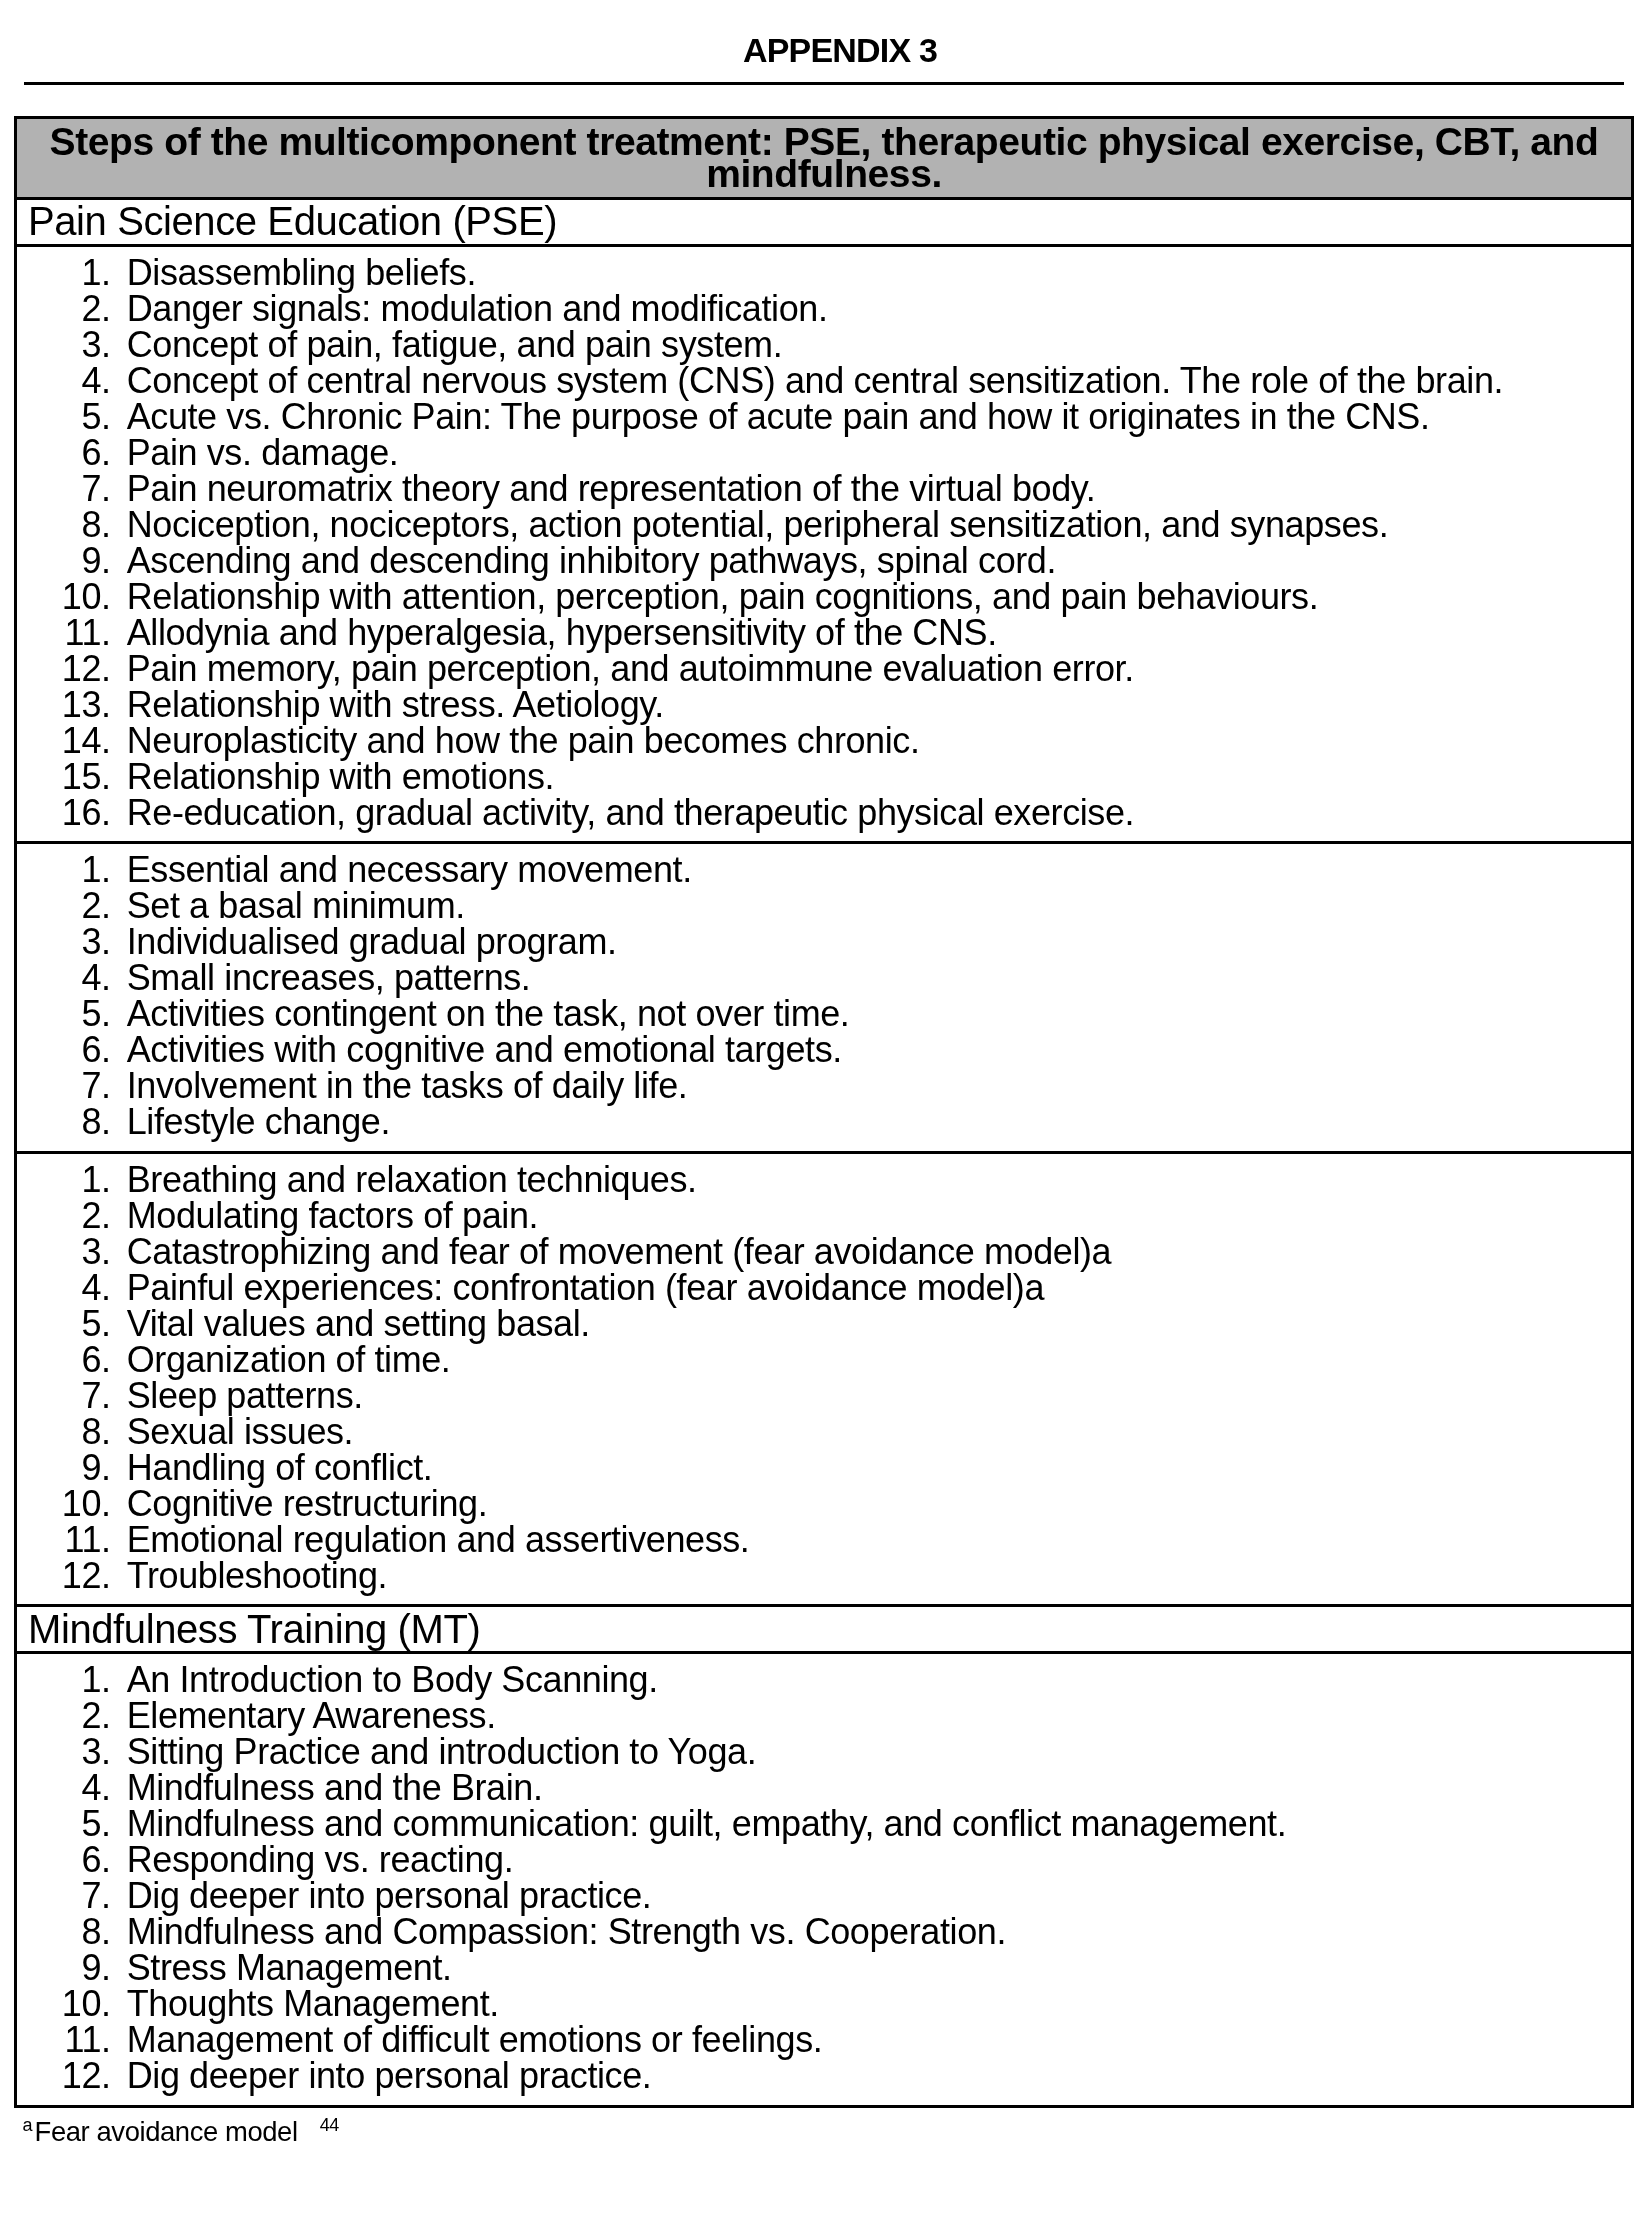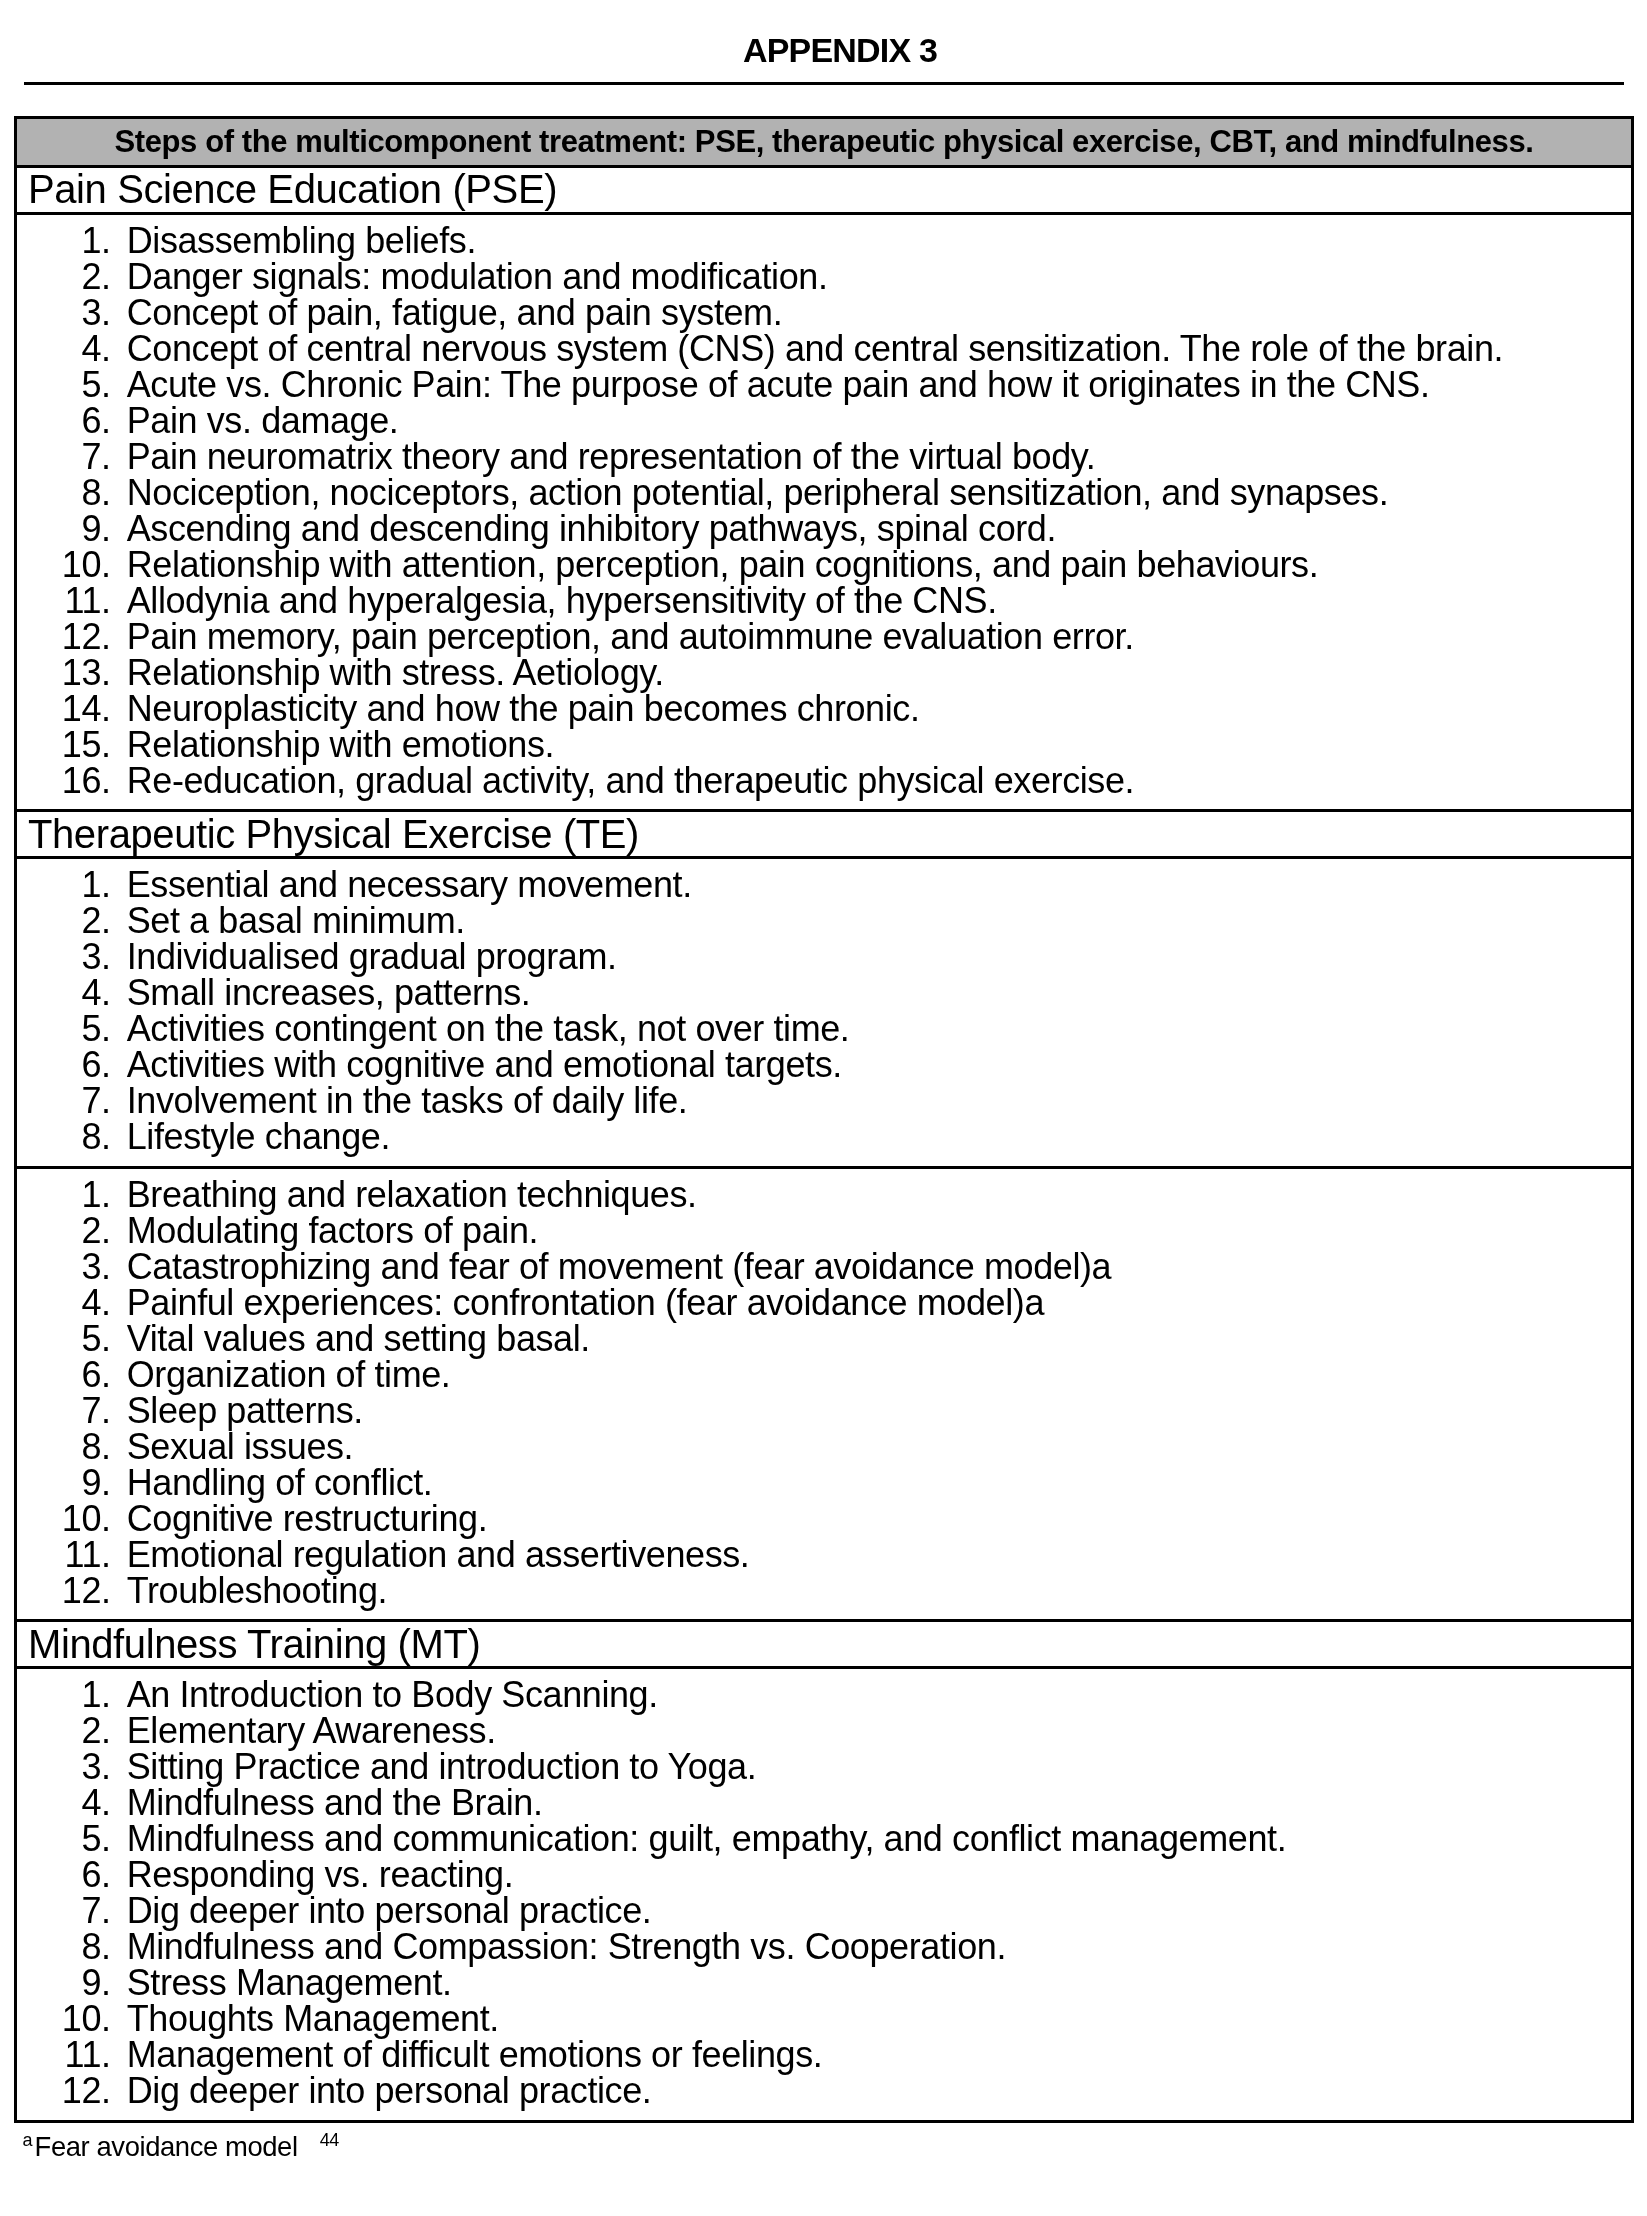--- a/index.html
+++ b/index.html
@@ -31,21 +31,21 @@
   }
   .treatment-table {
     margin: 31px 13.7px 0 13.7px;
     border: 3.2px solid #000000;
     background: #ffffff;
   }
   .table-header {
     background: #b2b2b2;
     border-bottom: 3.2px solid #000000;
     font-weight: bold;
-    font-size: 31px;
+    font-size: 39px;
     line-height: 32px;
     text-align: center;
     padding: 6.4px 9.7px 7.3px 9.7px;
     letter-spacing: -0.4px;
   }
   .section-title {
     font-size: 40px;
     line-height: 32px;
     padding: 5.6px 9.7px 6.4px 11.3px;
     border-bottom: 3.2px solid #000000;
@@ -113,21 +113,20 @@
     <li>Ascending and descending inhibitory pathways, spinal cord.</li>
     <li>Relationship with attention, perception, pain cognitions, and pain behaviours.</li>
     <li>Allodynia and hyperalgesia, hypersensitivity of the CNS.</li>
     <li>Pain memory, pain perception, and autoimmune evaluation error.</li>
     <li>Relationship with stress. Aetiology.</li>
     <li>Neuroplasticity and how the pain becomes chronic.</li>
     <li>Relationship with emotions.</li>
     <li>Re-education, gradual activity, and therapeutic physical exercise.</li>
   </ol>
 
-  <div class="section-title">Therapeutic Physical Exercise (TE)</div>
   <ol class="section-list">
     <li>Essential and necessary movement.</li>
     <li>Set a basal minimum.</li>
     <li>Individualised gradual program.</li>
     <li>Small increases, patterns.</li>
     <li>Activities contingent on the task, not over time.</li>
     <li>Activities with cognitive and emotional targets.</li>
     <li>Involvement in the tasks of daily life.</li>
     <li>Lifestyle change.</li>
   </ol>

